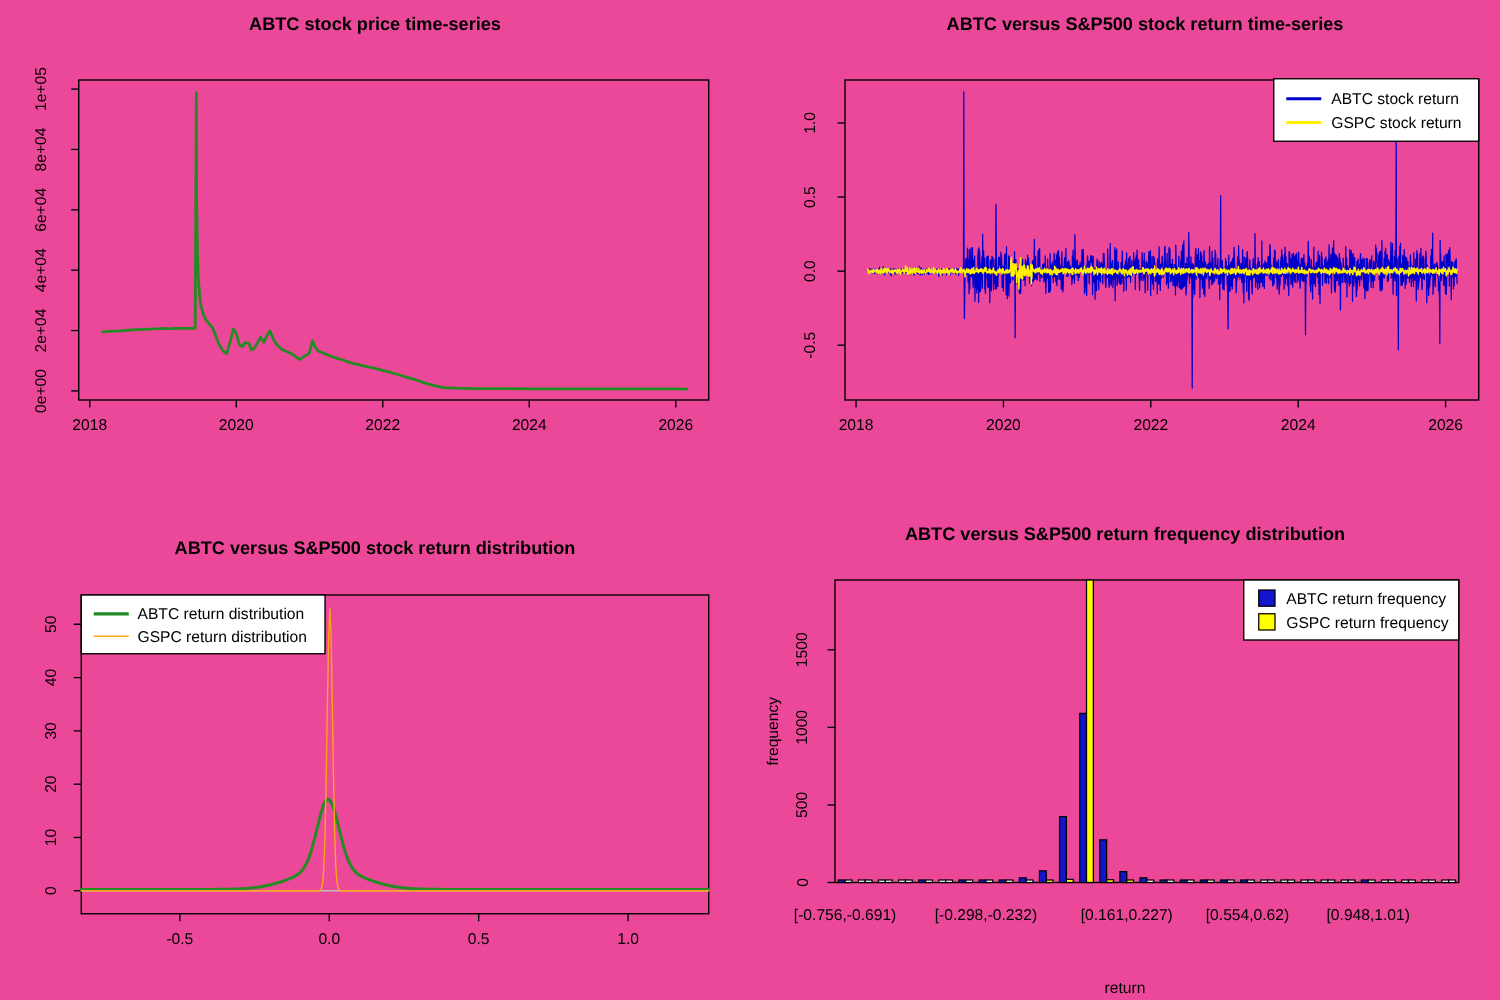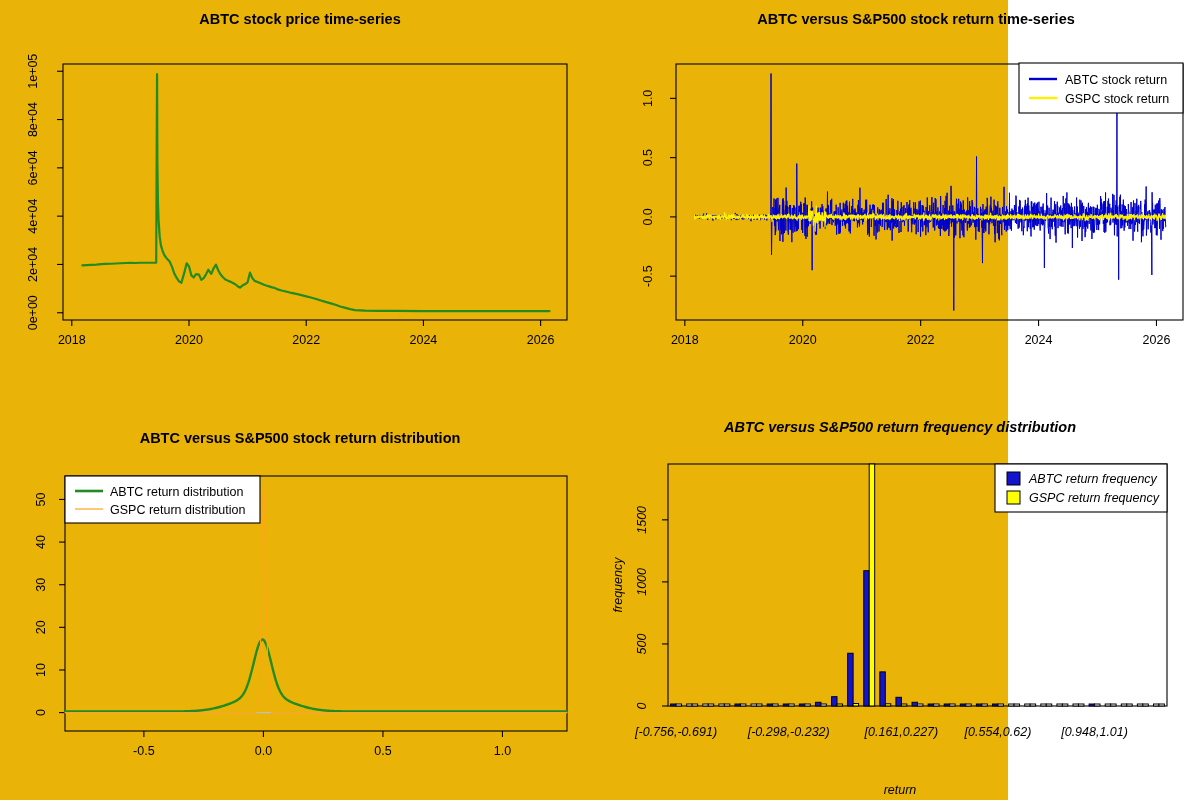--- a/index.html
+++ b/index.html
@@ -9,33 +9,33 @@
     background: #ffffff;
   }
   body {
     width: 1200px;
     height: 800px;
     font-family: "Liberation Sans", sans-serif;
     overflow: hidden;
   }
   #device {
     position: relative;
-    width: 1008px;
+    width: 1200px;
     height: 800px;
-    background: #eab308;
+    background: #ec4899;
   }
   .panel {
     position: absolute;
     width: 600px;
     height: 400px;
   }
   #panel-tl { left: 0;   top: 0;   }
   #panel-tr { left: 616px; top: 0; }
   #panel-bl { left: 0;   top: 411px; }
-  #panel-br { left: 600px; top: 400px; font-style: italic; }
+  #panel-br { left: 600px; top: 400px; }
 
   .panel svg { display: block; width: 600px; height: 400px; }
 
   text {
     font-family: "Liberation Sans", sans-serif;
     fill: #000000;
   }
   .ptitle {
     font-size: 14.5px;
     font-weight: bold;

